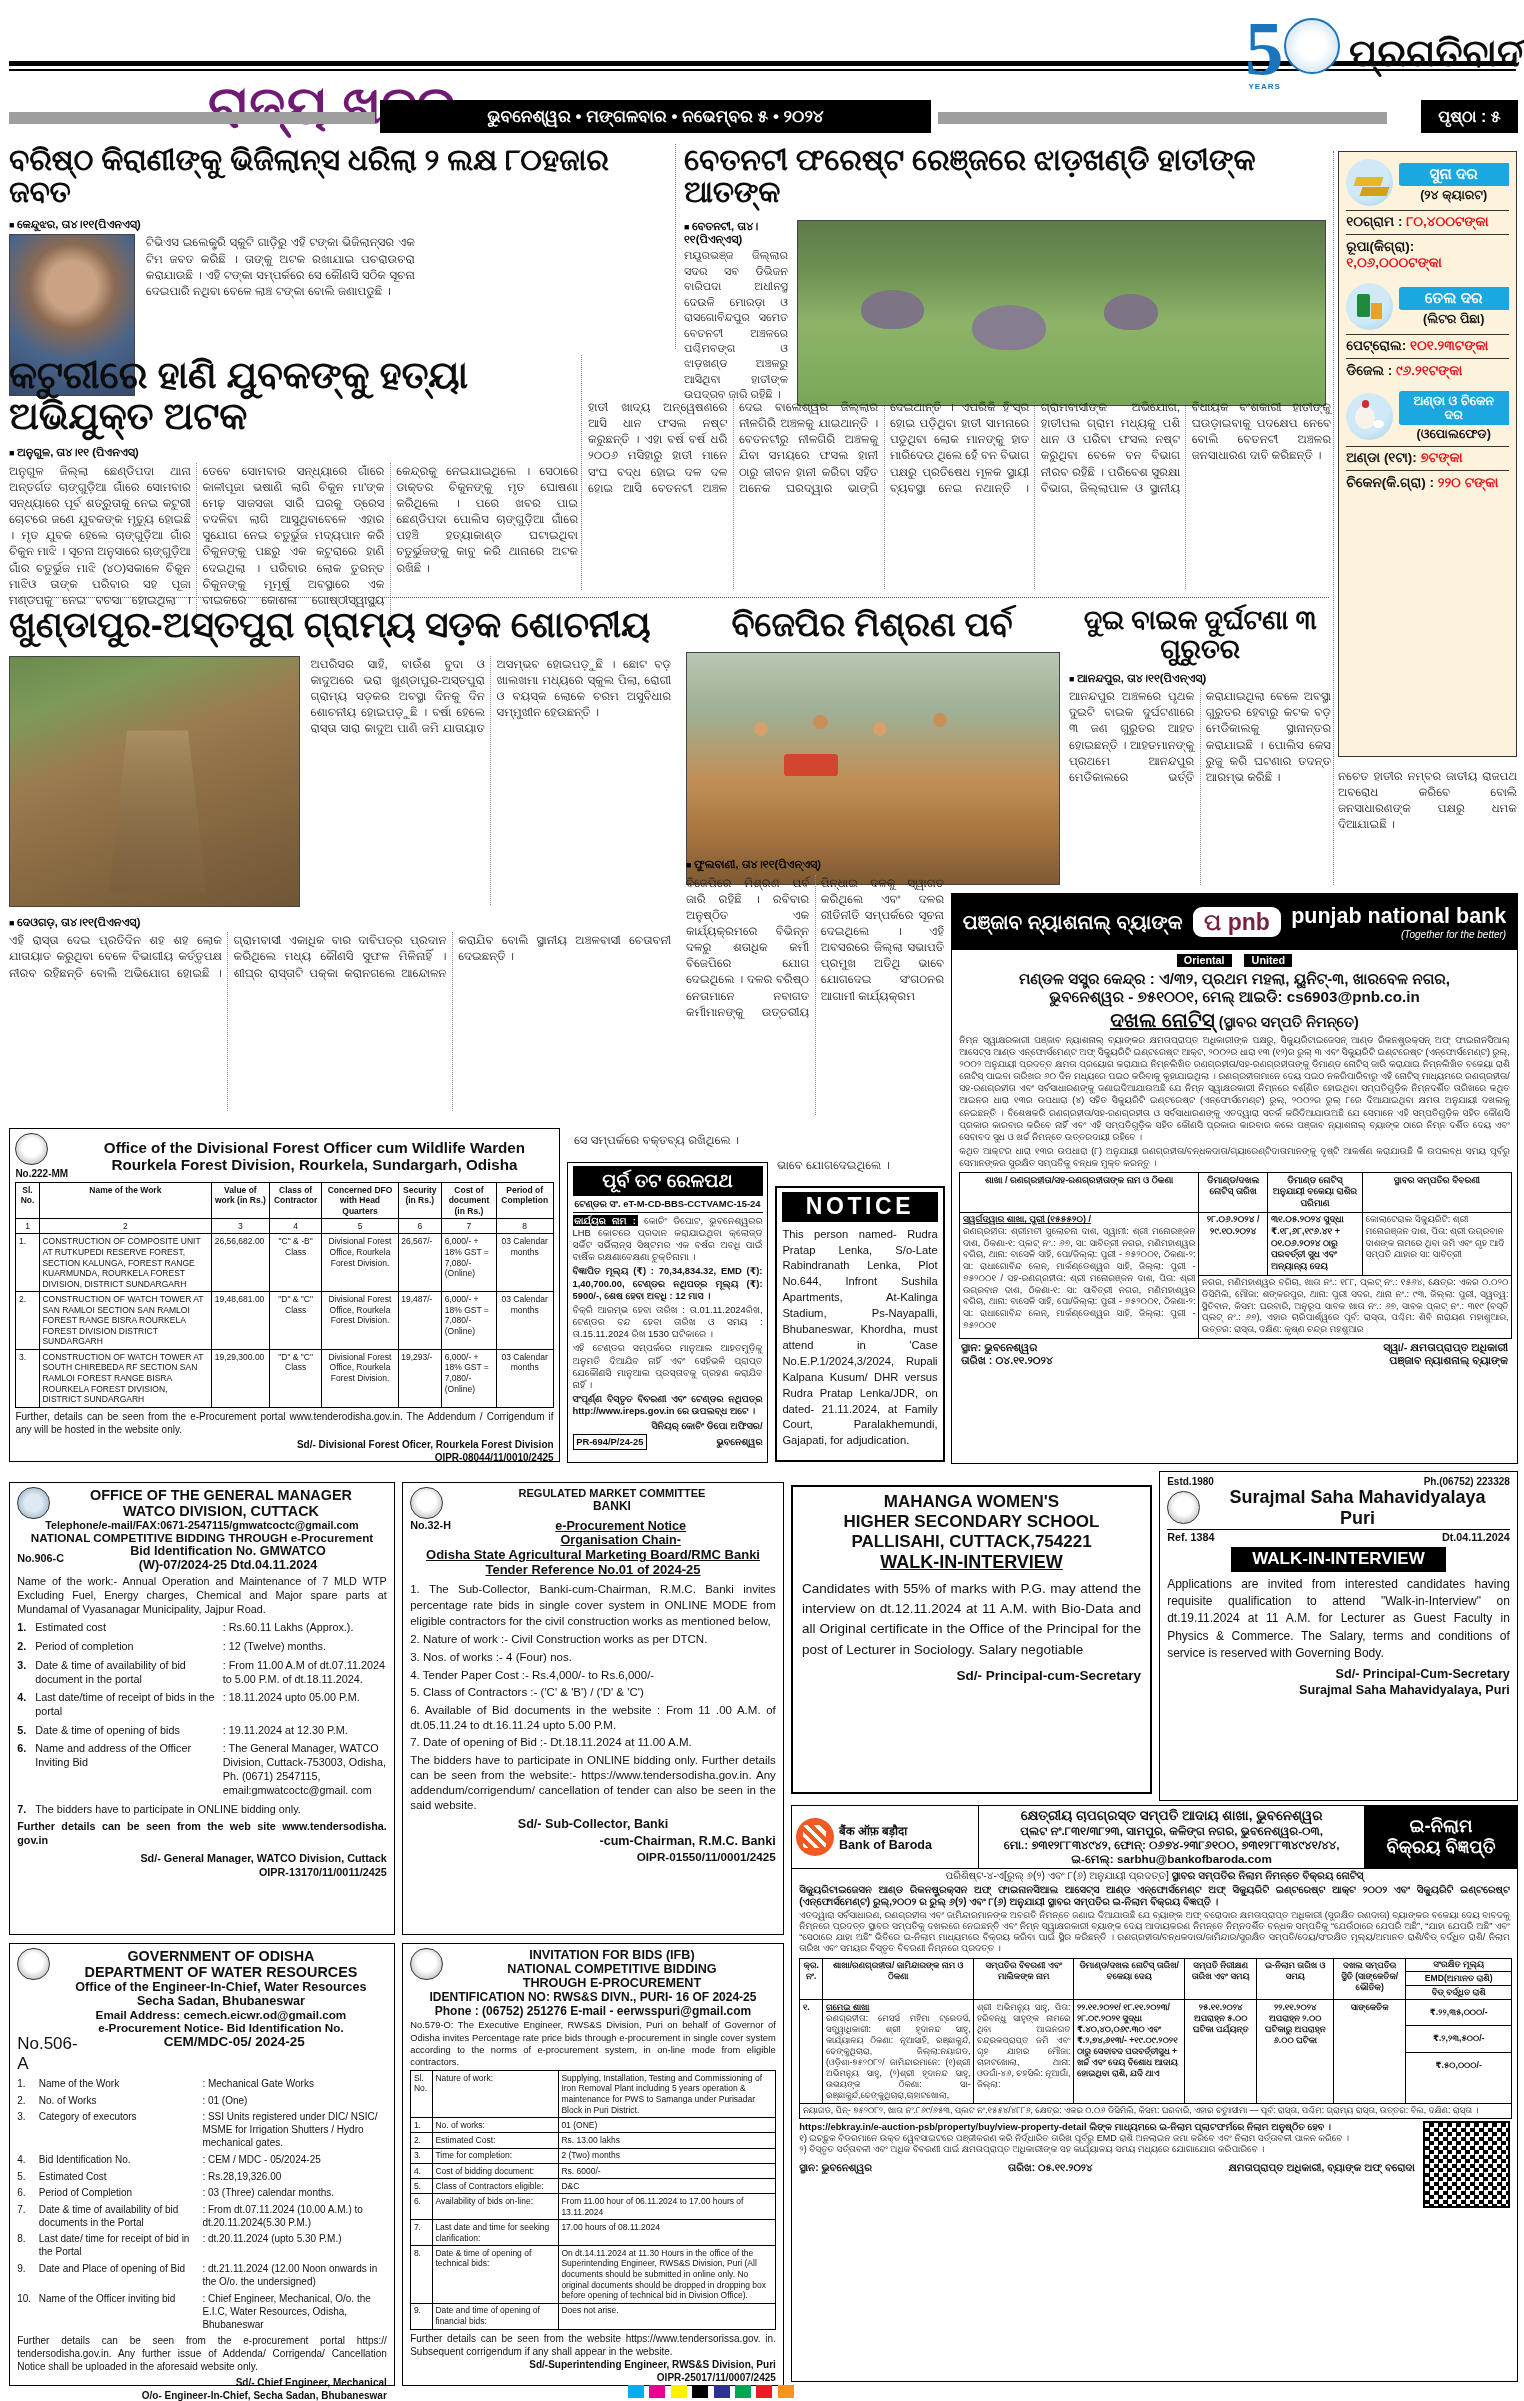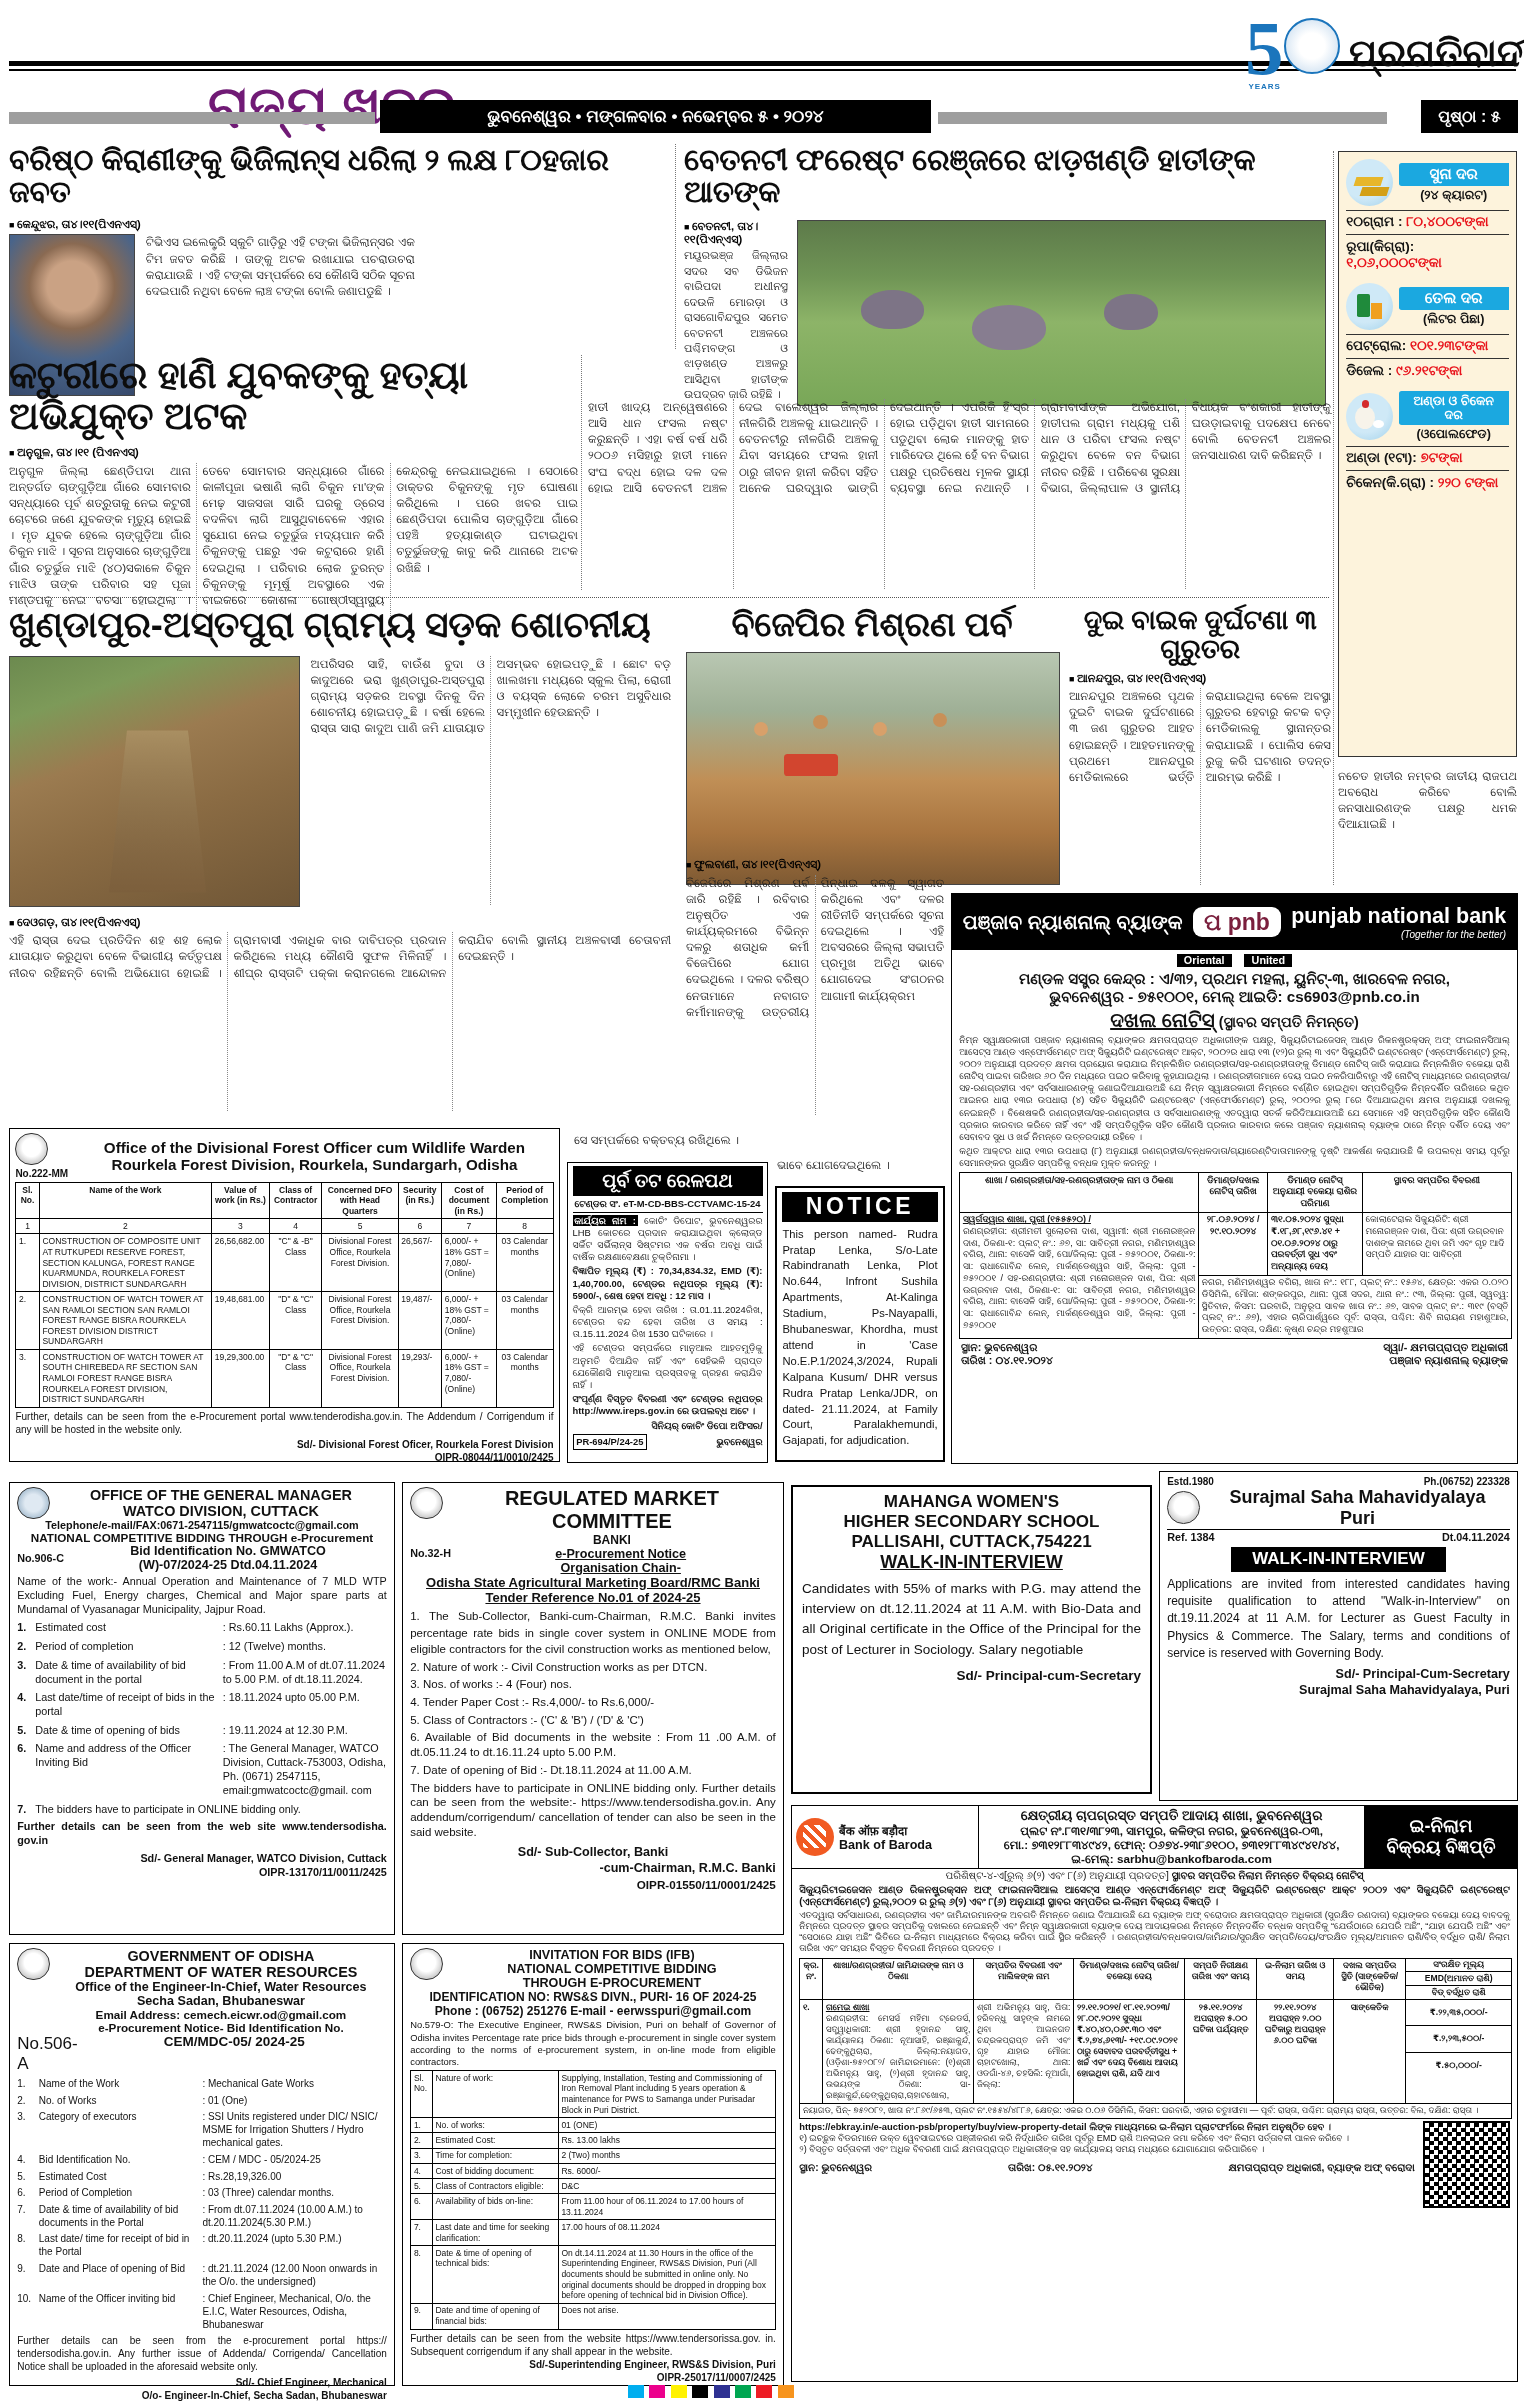--- a/index.html
+++ b/index.html
@@ -397,21 +397,21 @@
     </div>
     <div class="eng just" style="margin-top:3.6px;font-weight:bold;">Further details can be seen from the web site www.tendersodisha. gov.in</div>
     <div class="eng" style="text-align:right;font-weight:bold;margin-top:3.6px;">Sd/- General Manager, WATCO Division, Cuttack</div>
     <div class="eng" style="text-align:right;font-weight:bold;">OIPR-13170/11/0011/2425</div>
   </div>
 
   <div class="adbox" style="left:402px;top:1482px;width:382px;height:453px;padding:3.6px 7.2px;">
     <div style="display:flex;gap:5.4px;">
       <span class="emblem"></span>
       <div style="flex:1;text-align:center;">
-        <div style="font-weight:bold;font-size:20px;">REGULATED MARKET COMMITTEE</div>
+        <div style="font-weight:bold;font-size:11px;">REGULATED MARKET COMMITTEE</div>
         <div style="font-weight:bold;font-size:12px;">BANKI</div>
       </div>
     </div>
     <div style="display:flex;gap:5.4px;">
       <span style="font-weight:bold;font-size:10.8px;width:50px;">No.32-H</span>
       <div style="flex:1;text-align:center;">
         <div style="font-weight:bold;font-size:12.6px;text-decoration:underline;">e-Procurement Notice</div>
         <div style="font-weight:bold;font-size:12.6px;text-decoration:underline;">Organisation Chain-</div>
       </div>
     </div>

